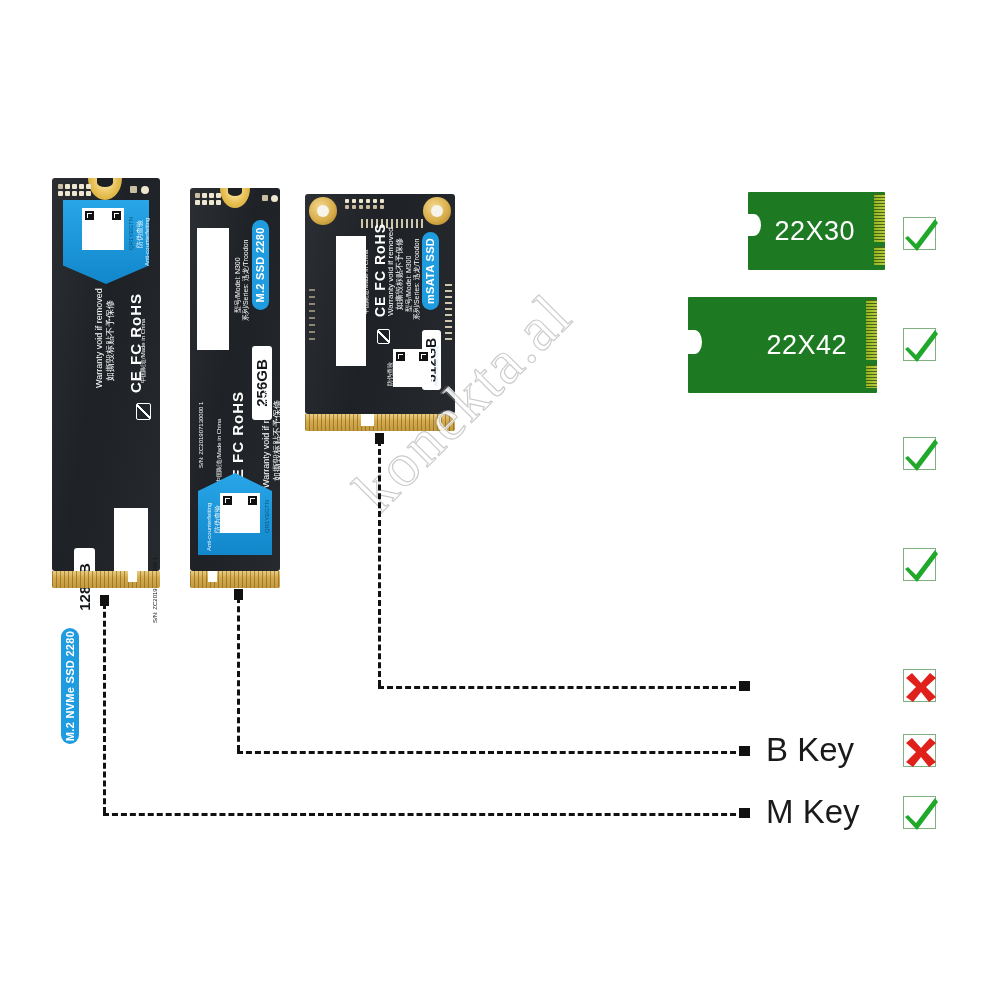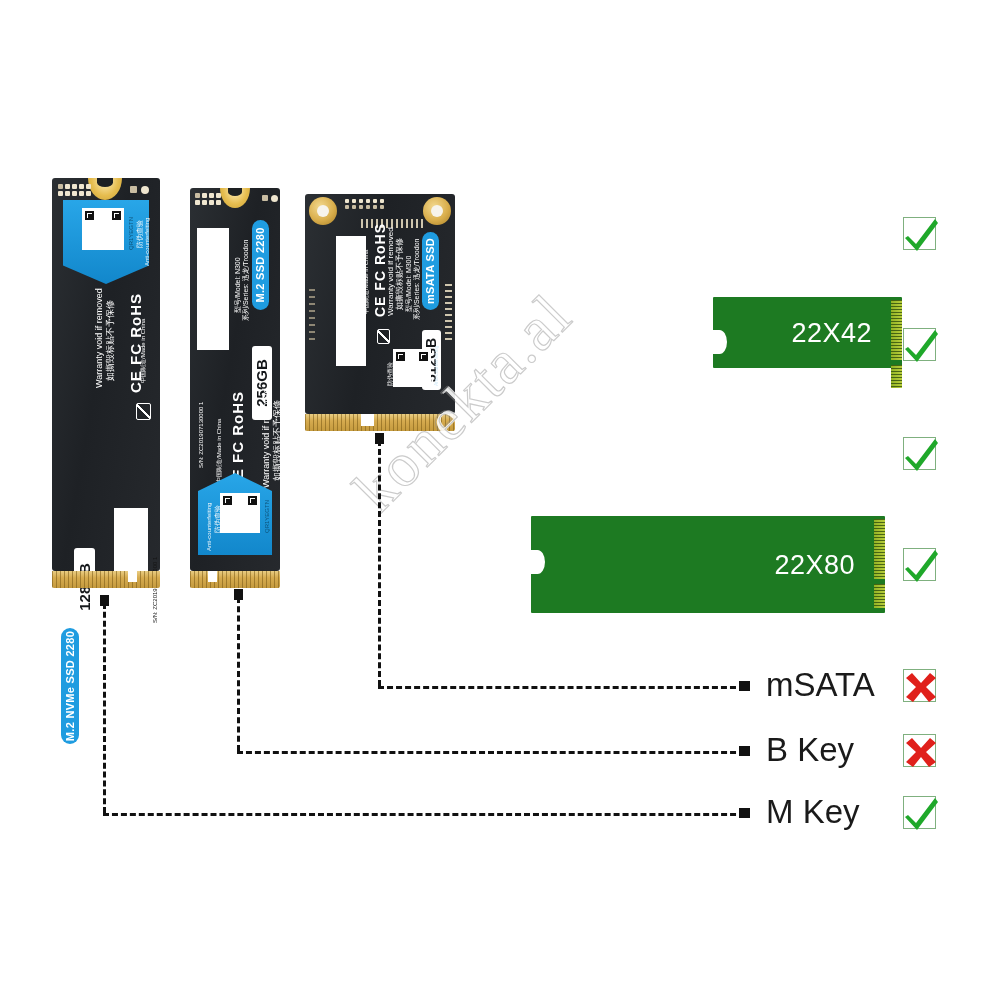--- a/index.html
+++ b/index.html
@@ -362,27 +362,38 @@
     <div class="gold" style="top:220px;width:150px;height:17px;">
         <span class="pins"></span>
       </div>
     <div class="keynotch" style="left:56px;top:220px;width:13px;height:12px;"></div>
   </div>
 
   <div class="wm">
     <span>konekta.al</span>
   </div>
 
+  <div class="gcard" style="left:748px;top:192px;width:137px;height:78px;">
+    <div class="body"></div>
+    <div class="notch" style="top:22px;width:14px;height:22px;"></div>
+    <div class="fingers" style="top:2px;width:11px;height:48px;">
+        <i></i>
+      </div>
+    <div class="fingers" style="top:55px;width:11px;height:18px;">
+        <i></i>
+      </div>
+    <div class="glabel">22X30</div>
+  </div>
   <div class="mark" style="left:903px;top:217px;">
     <svg viewBox="0 0 43 43">
       <path d="M8 23 L16 31 L35 6 L38 10 L17 38 L5 25 Z" fill="#1fa82a"></path>
     </svg>
   </div>
 
-  <div class="gcard" style="left:713px;top:297px;width:189px;height:71px;text-decoration:underline;">
+  <div class="gcard" style="left:688px;top:297px;width:189px;height:96px;text-decoration:underline;">
     <div class="body"></div>
     <div class="notch" style="top:33px;width:15px;height:24px;"></div>
     <div class="fingers" style="top:3px;width:11px;height:60px;">
         <i></i>
       </div>
     <div class="fingers" style="top:68px;width:11px;height:23px;">
         <i></i>
       </div>
     <div class="glabel">22X42</div>
   </div>
@@ -391,31 +402,20 @@
       <path d="M8 23 L16 31 L35 6 L38 10 L17 38 L5 25 Z" fill="#1fa82a"></path>
     </svg>
   </div>
 
   <div class="mark" style="left:903px;top:437px;">
     <svg viewBox="0 0 43 43">
       <path d="M8 23 L16 31 L35 6 L38 10 L17 38 L5 25 Z" fill="#1fa82a"></path>
     </svg>
   </div>
 
-  <div class="gcard" style="left:531px;top:516px;width:354px;height:97px;">
-    <div class="body"></div>
-    <div class="notch" style="top:34px;width:15px;height:24px;"></div>
-    <div class="fingers" style="top:3px;width:11px;height:60px;">
-        <i></i>
-      </div>
-    <div class="fingers" style="top:68px;width:11px;height:24px;">
-        <i></i>
-      </div>
-    <div class="glabel">22X80</div>
-  </div>
   <div class="mark" style="left:903px;top:548px;">
     <svg viewBox="0 0 43 43">
       <path d="M8 23 L16 31 L35 6 L38 10 L17 38 L5 25 Z" fill="#1fa82a"></path>
     </svg>
   </div>
 
   <div class="dot" style="left:375px;top:433px;"></div>
   <div class="leader-v" style="left:378px;top:440px;height:246px;"></div>
   <div class="leader-h" style="left:378px;top:686px;width:367px;"></div>
   <div class="dot sq" style="left:739px;top:681px;"></div>
@@ -423,21 +423,20 @@
   <div class="dot" style="left:234px;top:589px;"></div>
   <div class="leader-v" style="left:237px;top:597px;height:154px;"></div>
   <div class="leader-h" style="left:237px;top:751px;width:508px;"></div>
   <div class="dot sq" style="left:739px;top:746px;"></div>
 
   <div class="dot" style="left:100px;top:595px;"></div>
   <div class="leader-v" style="left:103px;top:603px;height:210px;"></div>
   <div class="leader-h" style="left:103px;top:813px;width:642px;"></div>
   <div class="dot sq" style="left:739px;top:808px;"></div>
 
-  <div class="rlabel" style="left:766px;top:666px;">mSATA</div>
   <div class="mark" style="left:903px;top:669px;">
     <svg viewBox="0 0 43 43">
       <path d="M12 8 L21 18 L30 8 L36 13 L26 22 L36 32 L29 37 L21 27 L13 37 L6 32 L16 22 L6 13 Z" fill="#e0201b"></path>
     </svg>
   </div>
 
   <div class="rlabel" style="left:766px;top:731px;">B  Key</div>
   <div class="mark" style="left:903px;top:734px;">
     <svg viewBox="0 0 43 43">
       <path d="M12 8 L21 18 L30 8 L36 13 L26 22 L36 32 L29 37 L21 27 L13 37 L6 32 L16 22 L6 13 Z" fill="#e0201b"></path>

